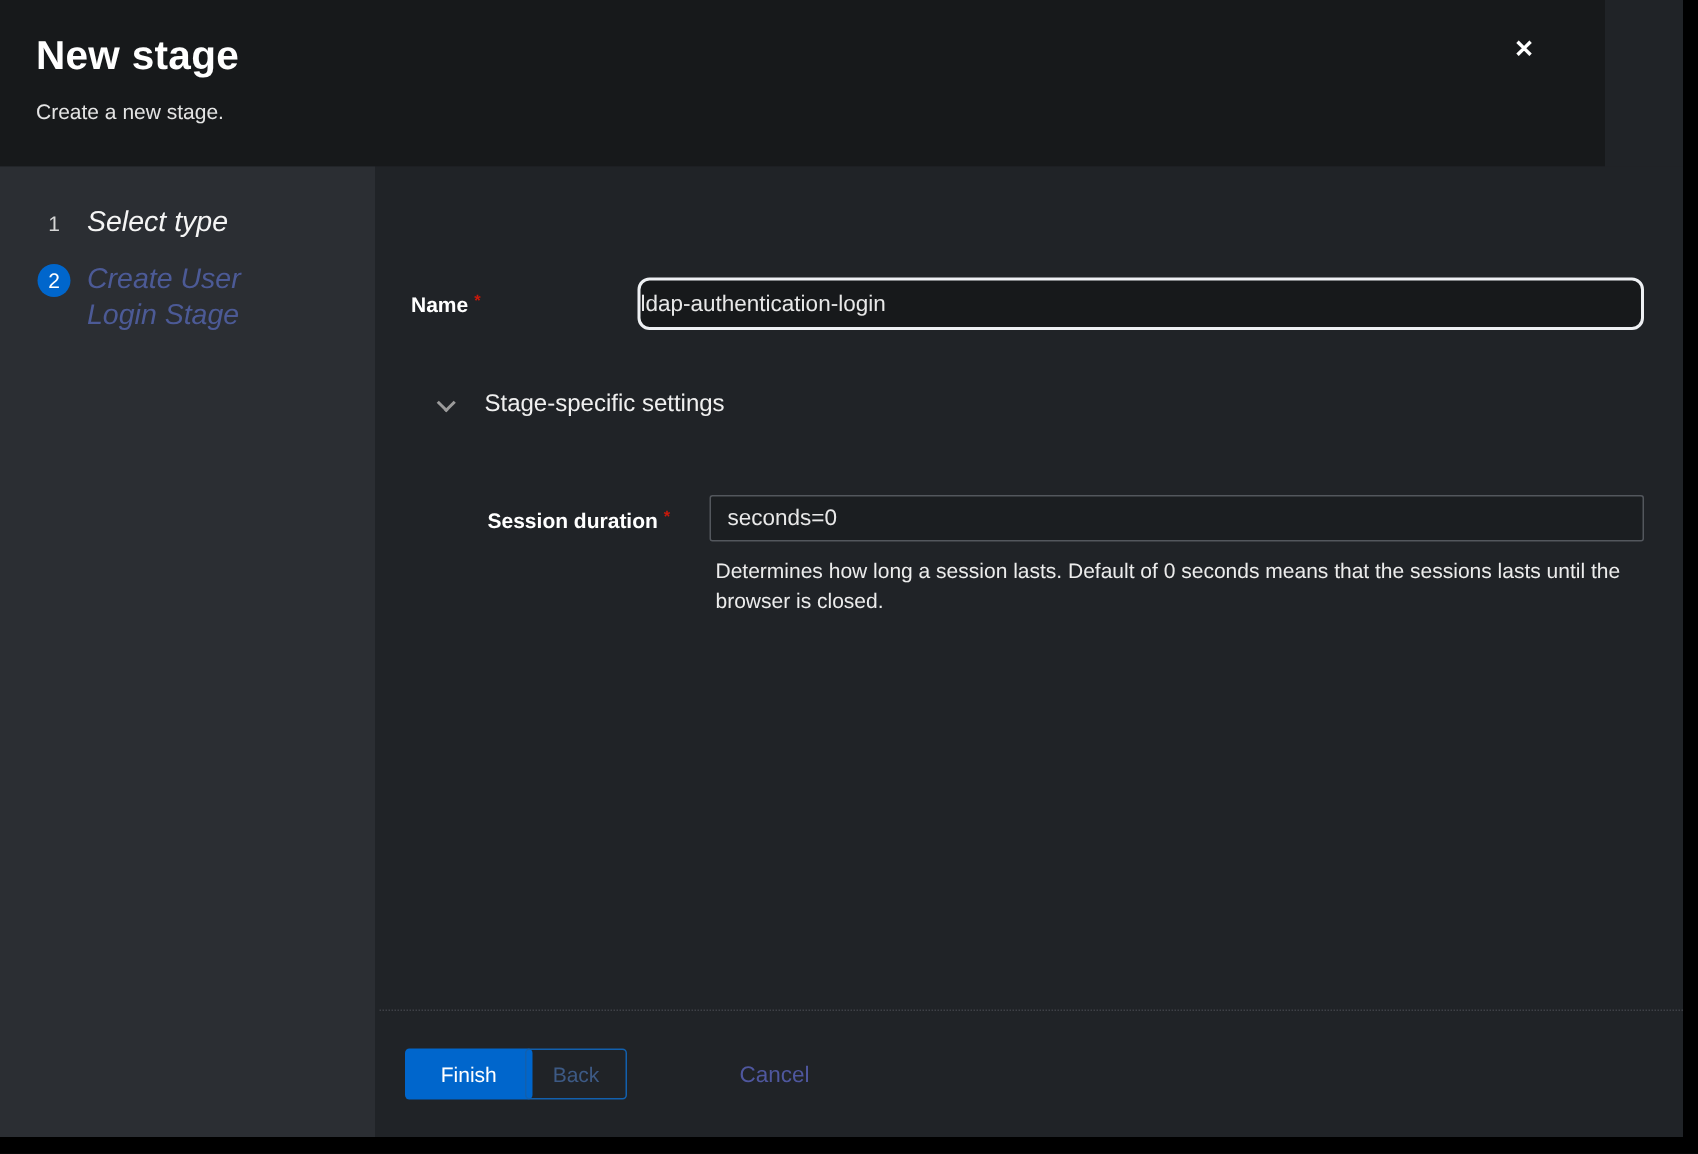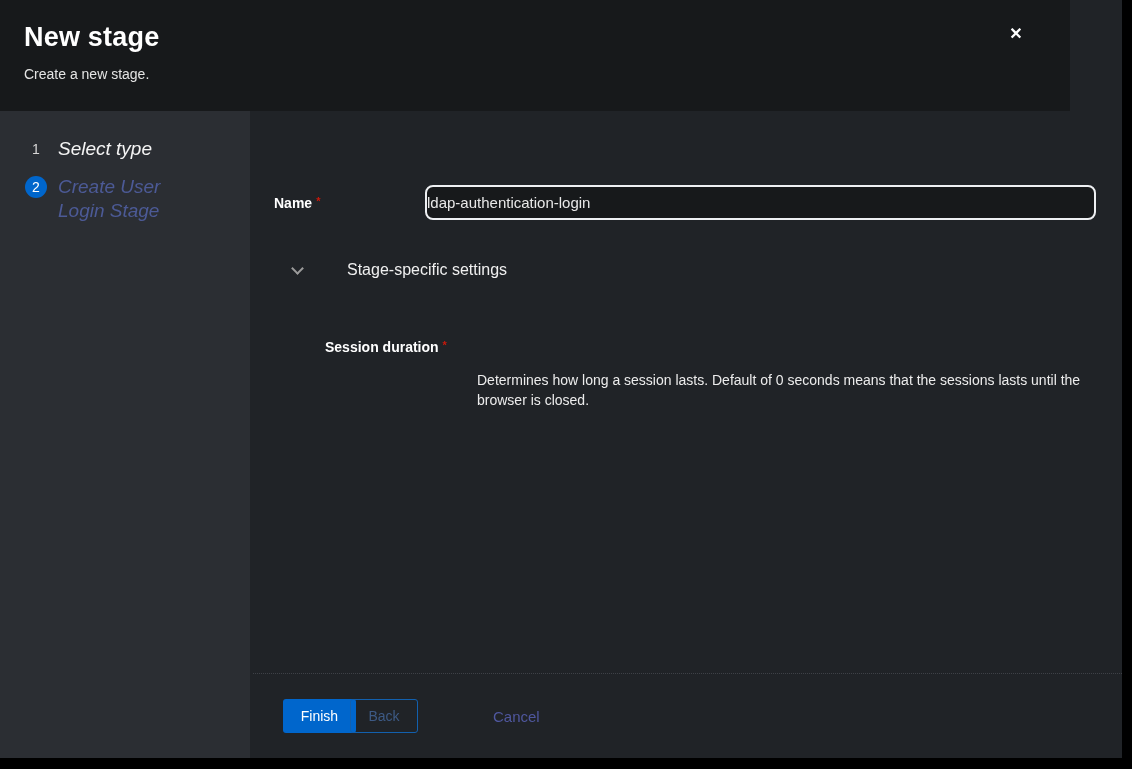--- a/index.html
+++ b/index.html
@@ -47,39 +47,39 @@
     color:#e8e8e8; font-size:15px; padding:0 0; outline:none;
     font-family:"Liberation Sans", sans-serif;
   }
   .session-input {
     position:absolute; left:223px; top:219px; width:623px; height:31px;
     background:#1b1e21; border:1px solid #53575d; border-radius:2px;
     color:#e8e8e8; font-size:15px; padding:0 11px; outline:none;
     font-family:"Liberation Sans", sans-serif;
   }
 
-  .section-toggle { position:absolute; left:43px; top:150px; display:flex; align-items:center; cursor:pointer; background:none; border:none; padding:0;gap:24px; }
+  .section-toggle { position:absolute; left:43px; top:150px; display:flex; align-items:center; cursor:pointer; background:none; border:none; padding:0; }
   .chevron-down {
     width:9px; height:9px; border-right:2px solid #9b9b9b; border-bottom:2px solid #9b9b9b;
     transform:rotate(45deg); margin:-4px 21px 0 0; display:inline-block;
   }
   .section-label { font-size:16px; color:#f0f0f0; }
 
   .help-text { position:absolute; left:227px; top:259px; width:612px; margin:0; font-size:14px; line-height:20px; color:#ececec; }
   .format-line { position:absolute; left:227px; top:307px; margin:0; font-size:14px; color:#ececec; display:flex; align-items:center; }
   .question-icon {
     width:15px; height:15px; border-radius:50%; background:#e6e6e6; color:#17191b;
     font-size:11px; font-weight:700; display:inline-flex; align-items:center; justify-content:center;
     margin-left:6px; cursor:pointer; line-height:15px;
   }
 
   
   .footer-divider { position:absolute; left:3px; right:0; top:562px; border-top:1px dotted #3e4147; }
   .btn { position:absolute; top:588px; height:34px; font-size:14px; border-radius:3px; cursor:pointer; font-family:"Liberation Sans", sans-serif; }
-  .btn-finish { left:33px; width:73px; background:#0066cc; border:none; color:#ffffff; }
+  .btn-finish { left:20px; width:85px; background:#0066cc; border:none; color:#ffffff; }
   .btn-back { left:100px; width:68px; background:transparent; border:1px solid #1260ae; color:#3d5a85; }
   .btn-cancel { left:243px; width:auto; background:none; border:none; color:#4f579e; font-size:15px; padding:0; }
 </style>
 </head>
 <body>
 
 <div class="stage">
   <div class="modal">
 
     <header class="modal-header">
@@ -112,20 +112,21 @@
         <input class="name-input" type="text" value="ldap-authentication-login" style="">
 
         <button class="section-toggle">
           <span class="chevron-down"></span>
           <span class="section-label">Stage-specific settings</span>
         </button>
 
         <label class="field-label session-label">
           <span>Session duration</span><span class="req-marker">*</span>
         </label>
+        <input class="session-input" type="text" value="seconds=0" style="">
 
         <p class="help-text">Determines how long a session lasts. Default of 0 seconds means that the sessions lasts until the browser is closed.</p>
 
         <div class="footer-divider"></div>
         <button class="btn btn-finish">Finish</button>
         <button class="btn btn-back">Back</button>
         <button class="btn btn-cancel">Cancel</button>
 
       </main>
     </div>

